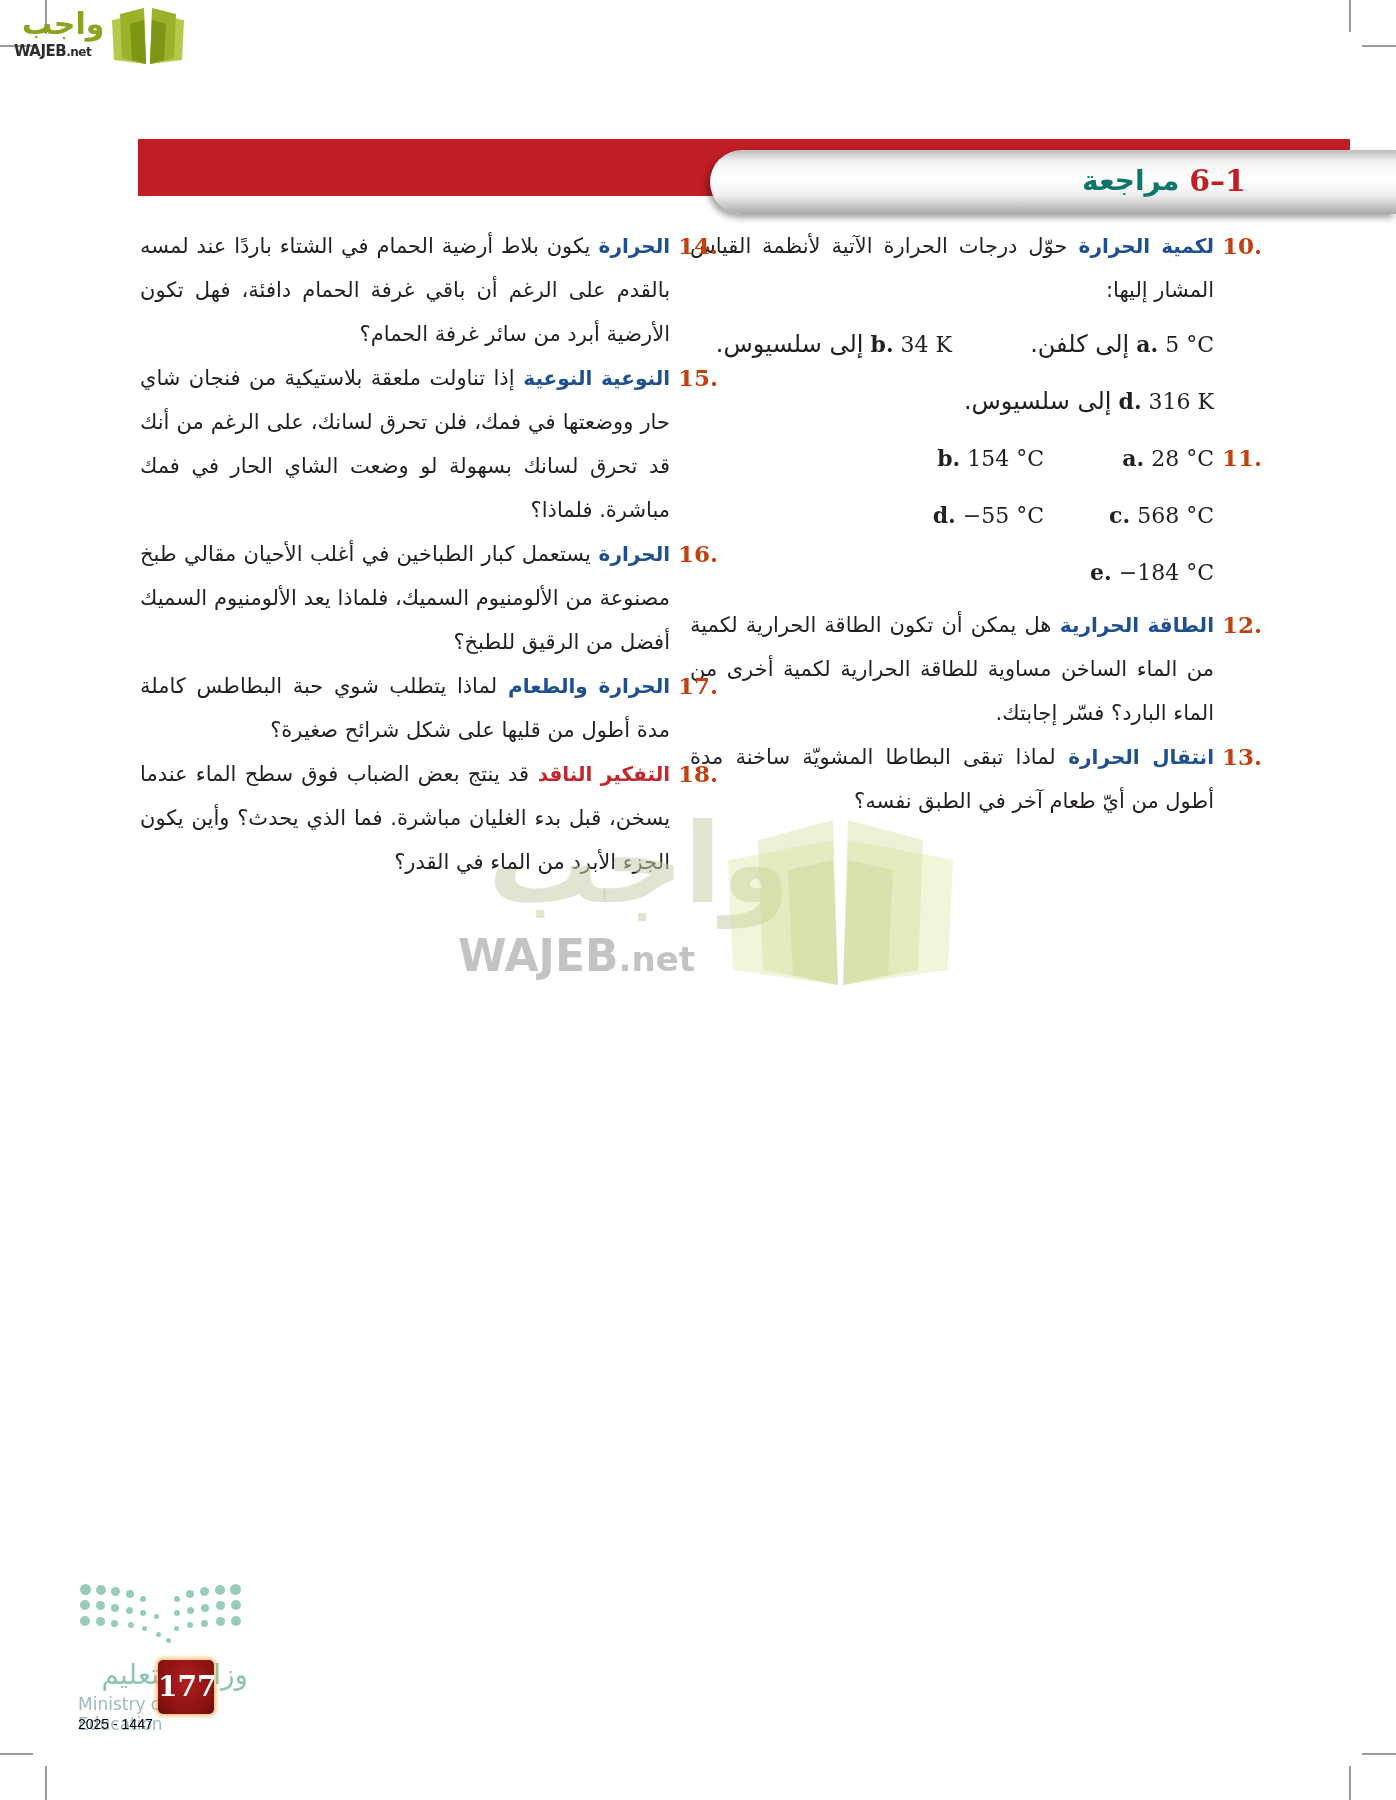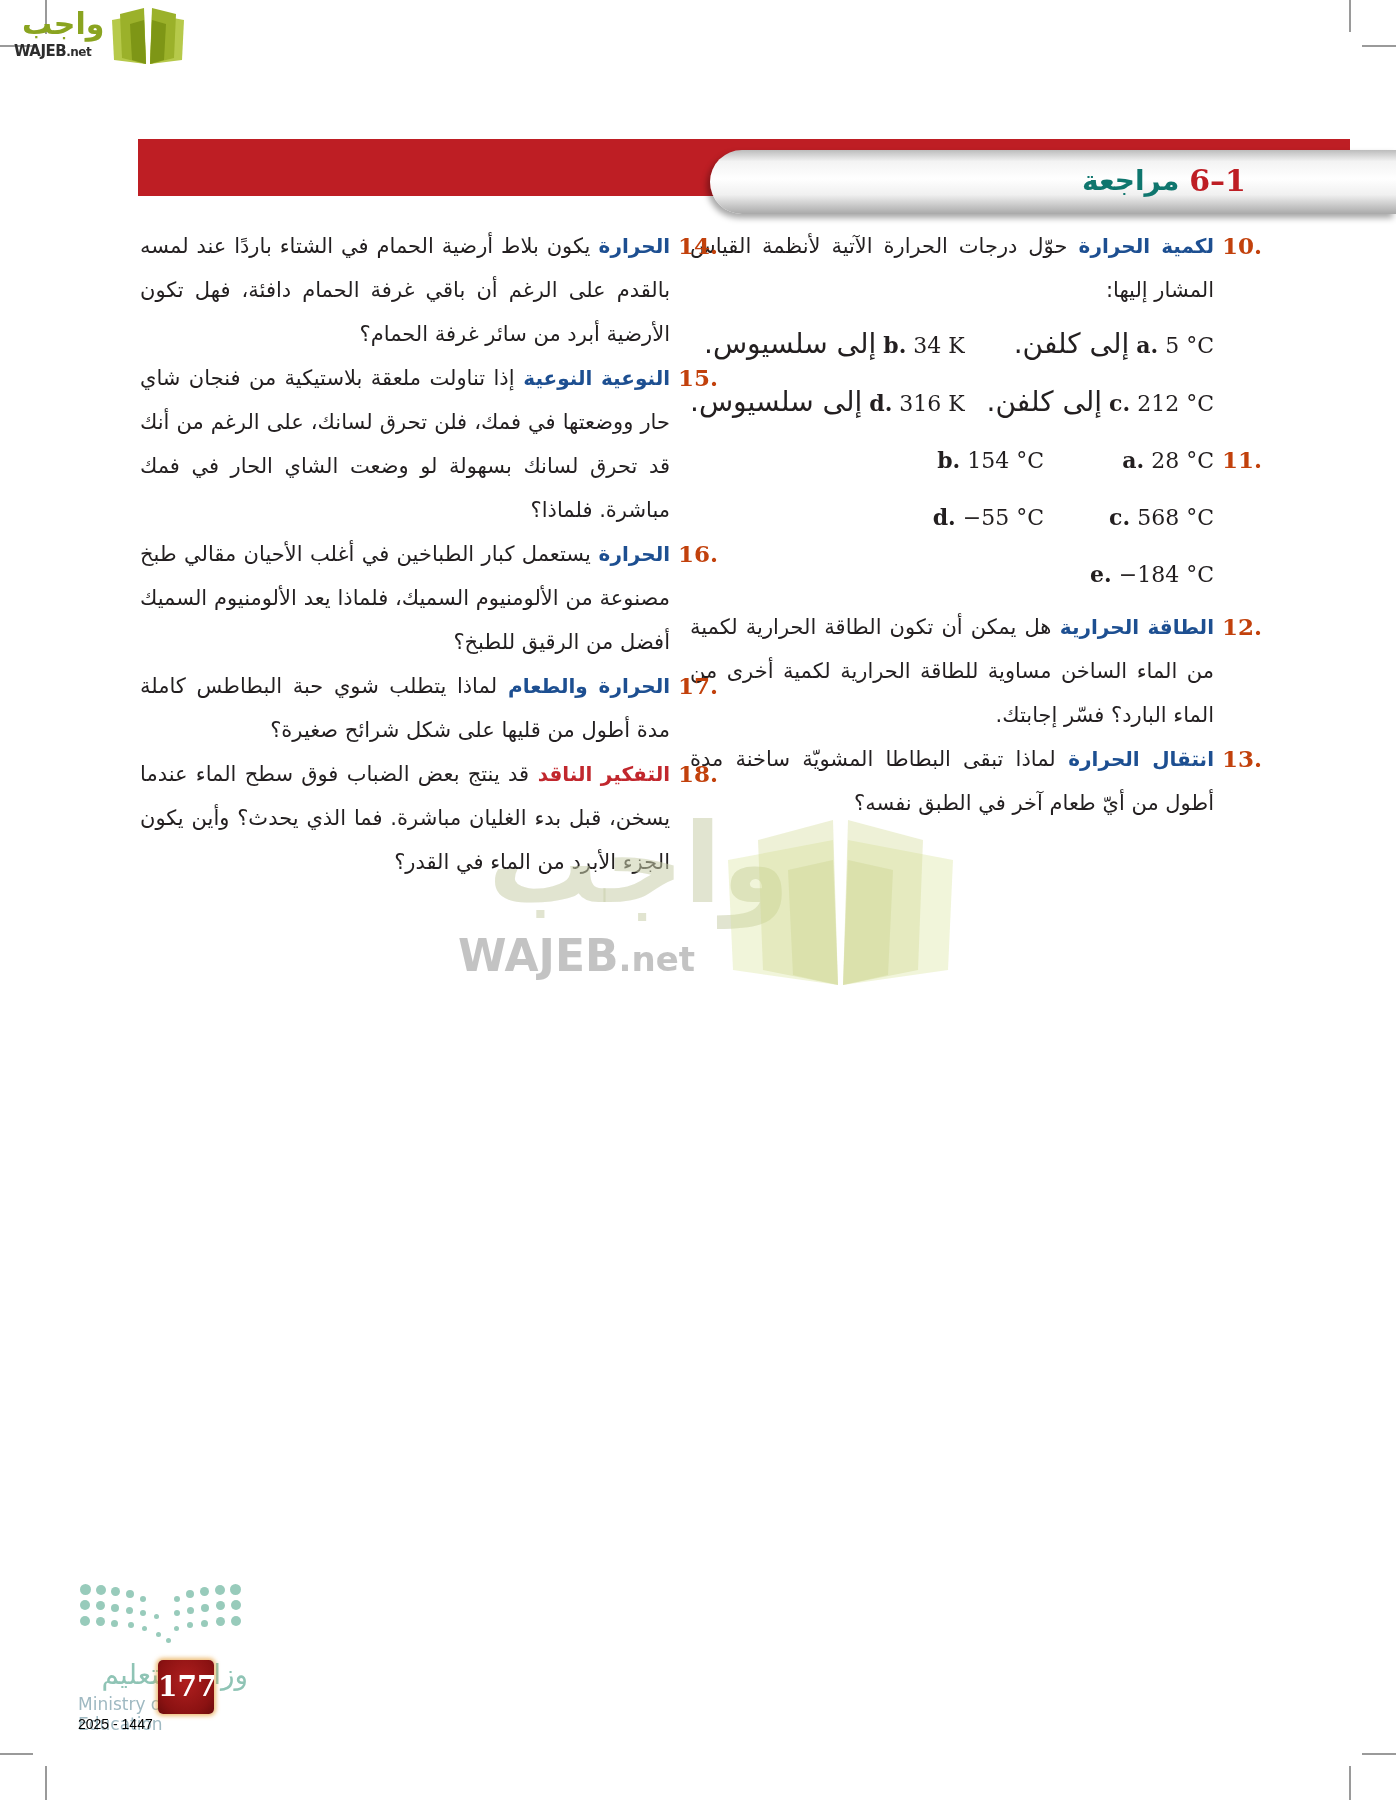--- a/index.html
+++ b/index.html
@@ -50,21 +50,21 @@
     }
     .qkey { color: #1d4f91; font-weight: bold; font-family: "DejaVu Sans", sans-serif; font-size: 20px; }
     .qkey.red { color: #c1272d; }
     .qtext { font-family: "DejaVu Sans", sans-serif; font-size: 21px; }
     .q p { margin: 0; text-align: justify; text-align-last: right; }
 
     .subs { display: grid; grid-template-columns: 1fr 1fr; direction: rtl; margin-top: 12px; row-gap: 12px; }
     .sub { direction: rtl; font-size: 22px; line-height: 44px; white-space: nowrap; }
     .sub .lbl { font-weight: bold; font-family: "DejaVu Serif", serif; }
     .sub .val { font-family: "DejaVu Serif", serif; direction: ltr; unicode-bidi: embed; text-align: right; }
-    .sub .tail { font-family: "DejaVu Sans", sans-serif; font-size: 28px; }
+    .sub .tail { font-family: "DejaVu Sans", sans-serif; font-size: 24px; }
     .subs-11 { grid-template-columns: 170px 170px; padding-right: 0; }
 
     
     .wm { position: absolute; left: 458px; top: 820px; width: 500px; height: 200px; pointer-events: none; }
     .wm-ar { position: absolute; left: 30px; top: -20px; font-family: "DejaVu Sans", sans-serif; font-weight: bold; font-size: 110px; color: rgba(200,205,170,0.55); direction: rtl; }
     .wm-en { position: absolute; left: 0px; top: 110px; font-family: "DejaVu Sans", sans-serif; font-weight: bold; font-size: 44px; color: rgba(170,170,170,0.7); }
     .wm-book { position: absolute; left: 270px; top: 0; width: 225px; height: 165px; }
 
     
     .ministry { position: absolute; left: 76px; top: 1580px; width: 180px; height: 150px; }
@@ -116,21 +116,20 @@
   <span class="banner-word">مراجعة</span>
 </div>
 
 <div class="col col-right">
   <div class="q">
     <span class="qnum">10.</span>
     <p><span class="qkey">لكمية الحرارة</span> <span class="qtext">حوّل درجات الحرارة الآتية لأنظمة القياس المشار إليها:</span></p>
     <div class="subs" style="margin-top:10px;">
       <div class="sub"><span class="lbl">a.</span> <span class="val">5 °C</span> <span class="tail">إلى كلفن.</span></div>
       <div class="sub"><span class="lbl">b.</span> <span class="val">34 K</span> <span class="tail">إلى سلسيوس.</span></div>
-      <div class="sub"><span class="lbl">c.</span> <span class="val">212 °C</span> <span class="tail">إلى كلفن.</span></div>
       <div class="sub"><span class="lbl">d.</span> <span class="val">316 K</span> <span class="tail">إلى سلسيوس.</span></div>
     </div>
   </div>
 
   <div class="q" style="margin-top:12px;">
     <span class="qnum">11.</span>
     <div class="subs subs-11">
       <div class="sub"><span class="lbl">a.</span> <span class="val">28 °C</span></div>
       <div class="sub"><span class="lbl">b.</span> <span class="val">154 °C</span></div>
       <div class="sub"><span class="lbl">c.</span> <span class="val">568 °C</span></div>

